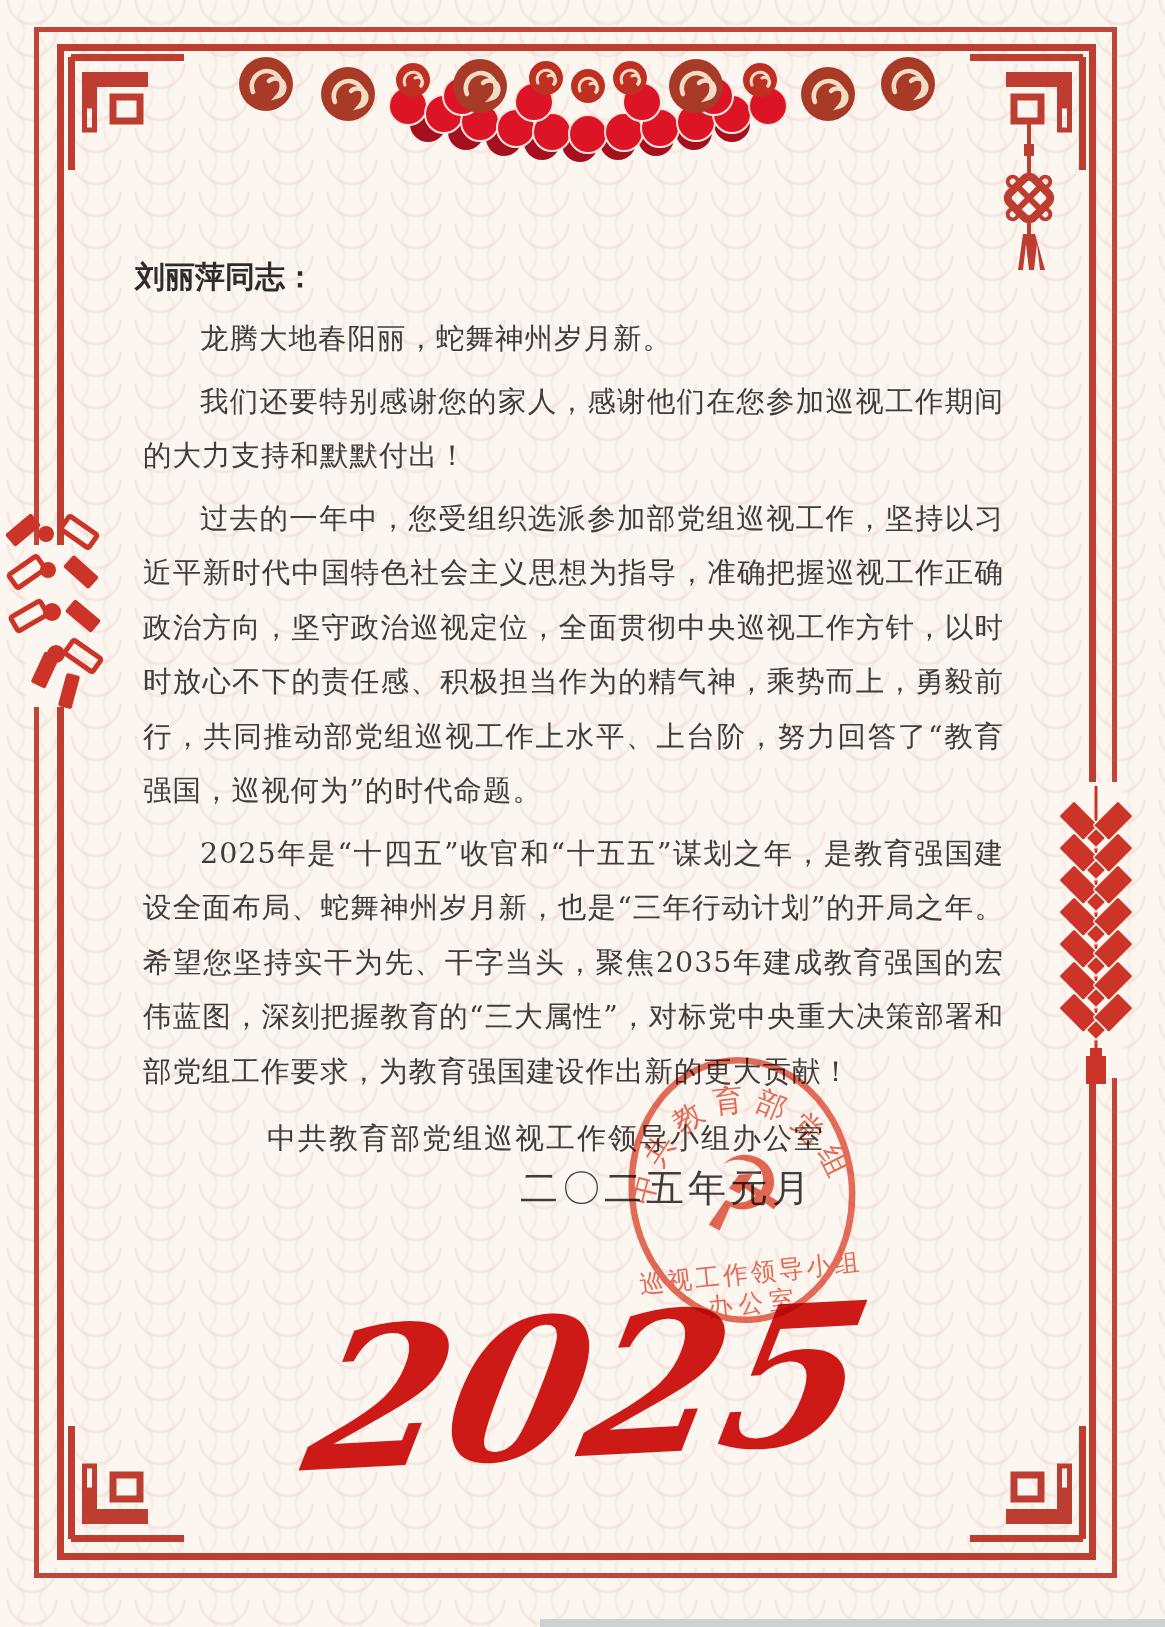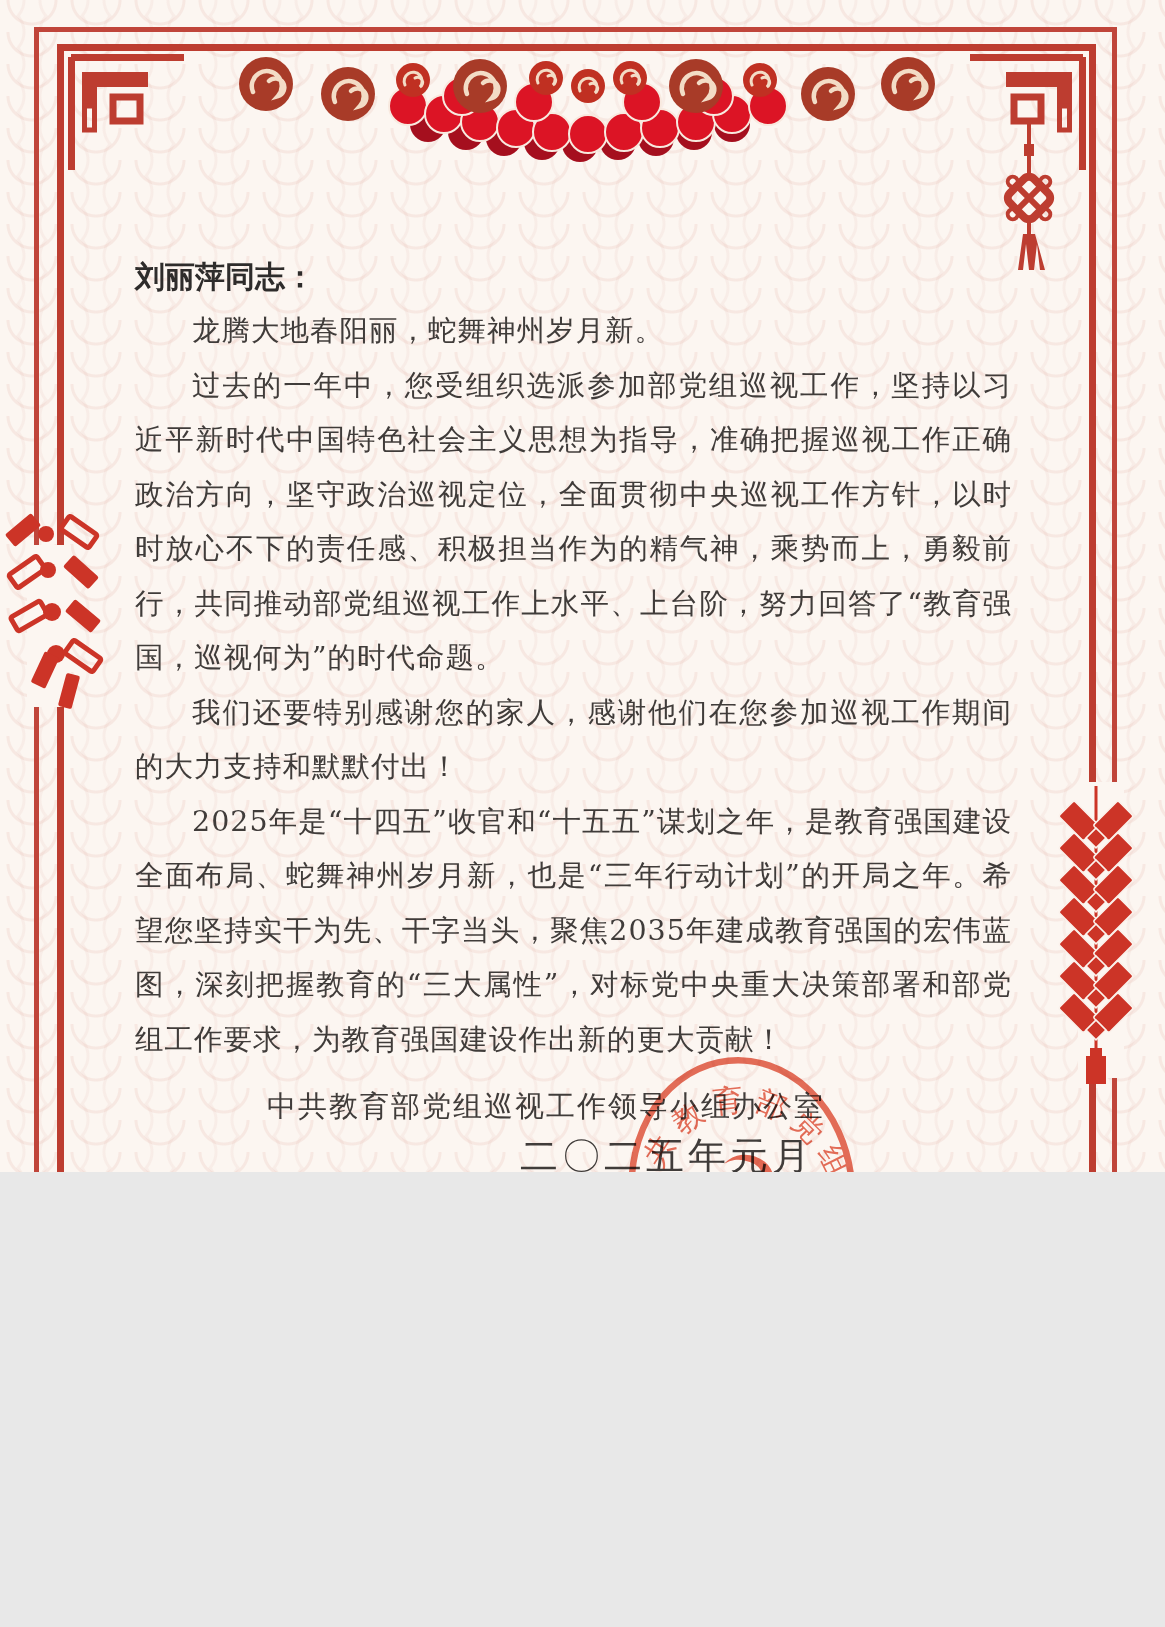--- a/index.html
+++ b/index.html
@@ -1,17 +1,17 @@
 <!DOCTYPE html>
 <html><head>
 <meta charset="utf-8">
 <style>
   html,body{margin:0;padding:0;background:#e8e8e8;}
   .page{
-    position:relative;width:1165px;height:1172px;margin:0 auto;overflow:hidden;
+    position:relative;width:1165px;height:1627px;margin:0 auto;overflow:hidden;
     background-color:#fcf6f1;
     background-image:
       radial-gradient(circle at 50% 0%, rgba(228,182,172,0) 22px, rgba(228,182,172,.22) 23px, rgba(228,182,172,.22) 25px, rgba(228,182,172,0) 26px),
       radial-gradient(circle at 50% 50%, rgba(228,182,172,0) 22px, rgba(228,182,172,.14) 23px, rgba(228,182,172,.14) 25px, rgba(228,182,172,0) 26px);
     background-size:64px 32px, 64px 32px;
     background-position:0 0, 32px 16px;
     font-family:"DejaVu Serif", serif;
   }
   .border{position:absolute;z-index:1;box-sizing:border-box;}
   .border-outer{left:34px;top:27px;width:1083px;height:1551px;border:5px solid #c0453a;}
@@ -25,21 +25,21 @@
   .corner-tr{left:968px;top:54px;transform:scaleX(-1);}
   .corner-bl{left:68px;top:1424px;transform:scaleY(-1);}
   .corner-br{left:968px;top:1424px;transform:scale(-1,-1);}
   .deco{position:absolute;z-index:3;}
   .clouds{left:228px;top:50px;}
   .knot{left:1000px;top:118px;}
   .burst{left:4px;top:512px;}
   .fstring{left:1040px;top:786px;}
   .content{position:absolute;z-index:4;left:135px;top:250px;width:877px;color:#403c3a;}
   .salutation{font-family:"Liberation Sans", sans-serif;font-weight:700;font-size:30px;line-height:54px;color:#2e2c2b;}
-  .para{margin:0;font-size:28.5px;line-height:54.5px;text-align:justify;text-indent:2em;letter-spacing:1px;}
+  .para{margin:8px;font-size:28.5px;line-height:54.5px;text-align:justify;text-indent:2em;letter-spacing:1px;}
   .signature{margin-top:14px;font-size:29px;line-height:50px;text-align:center;padding-right:55px;letter-spacing:2px;}
   .sigdate{font-size:38px;line-height:50px;text-align:right;padding-right:198px;letter-spacing:4px;}
   .seal{position:absolute;z-index:5;left:620px;top:1050px;width:245px;height:282px;mix-blend-mode:multiply;opacity:.82;transform:rotate(-6deg);}
   .year{
     position:absolute;z-index:4;left:315px;top:1278px;width:440px;height:230px;
     font-family:"DejaVu Serif", serif;font-weight:bold;font-style:italic;
     font-size:196px;line-height:225px;text-align:center;color:#ce1a17;
     transform:skewX(-14deg) rotate(-3deg);
   }
   .scan-artifact{position:absolute;z-index:6;left:540px;top:1619px;width:625px;height:8px;background:#ccd1d1;}
@@ -247,22 +247,22 @@
         </g>
       </g>
       <rect x="50" y="262" width="12" height="8" fill="#cc3427"></rect>
       <rect x="46" y="270" width="20" height="28" fill="#cc3427"></rect>
     </svg>
   </div>
 
   <div class="content">
     <div class="salutation">刘丽萍同志：</div>
     <p class="para">龙腾大地春阳丽，蛇舞神州岁月新。</p>
+    <p class="para">我们还要特别感谢您的家人，感谢他们在您参加巡视工作期间的大力支持和默默付出！</p>
     <p class="para">过去的一年中，您受组织选派参加部党组巡视工作，坚持以习近平新时代中国特色社会主义思想为指导，准确把握巡视工作正确政治方向，坚守政治巡视定位，全面贯彻中央巡视工作方针，以时时放心不下的责任感、积极担当作为的精气神，乘势而上，勇毅前行，共同推动部党组巡视工作上水平、上台阶，努力回答了“教育强国，巡视何为”的时代命题。</p>
-    <p class="para">我们还要特别感谢您的家人，感谢他们在您参加巡视工作期间的大力支持和默默付出！</p>
     <p class="para">2025年是“十四五”收官和“十五五”谋划之年，是教育强国建设全面布局、蛇舞神州岁月新，也是“三年行动计划”的开局之年。希望您坚持实干为先、干字当头，聚焦2035年建成教育强国的宏伟蓝图，深刻把握教育的“三大属性”，对标党中央重大决策部署和部党组工作要求，为教育强国建设作出新的更大贡献！</p>
     <div class="signature">中共教育部党组巡视工作领导小组办公室</div>
     <div class="sigdate">二〇二五年元月</div>
   </div>
 
   <div class="seal">
     <svg width="245" height="282" viewBox="0 0 245 282" xmlns="http://www.w3.org/2000/svg">
       <defs>
         <path id="sealArc" d="M 27,178 A 95,118 0 1 1 217,178" fill="none"></path>
       </defs>

